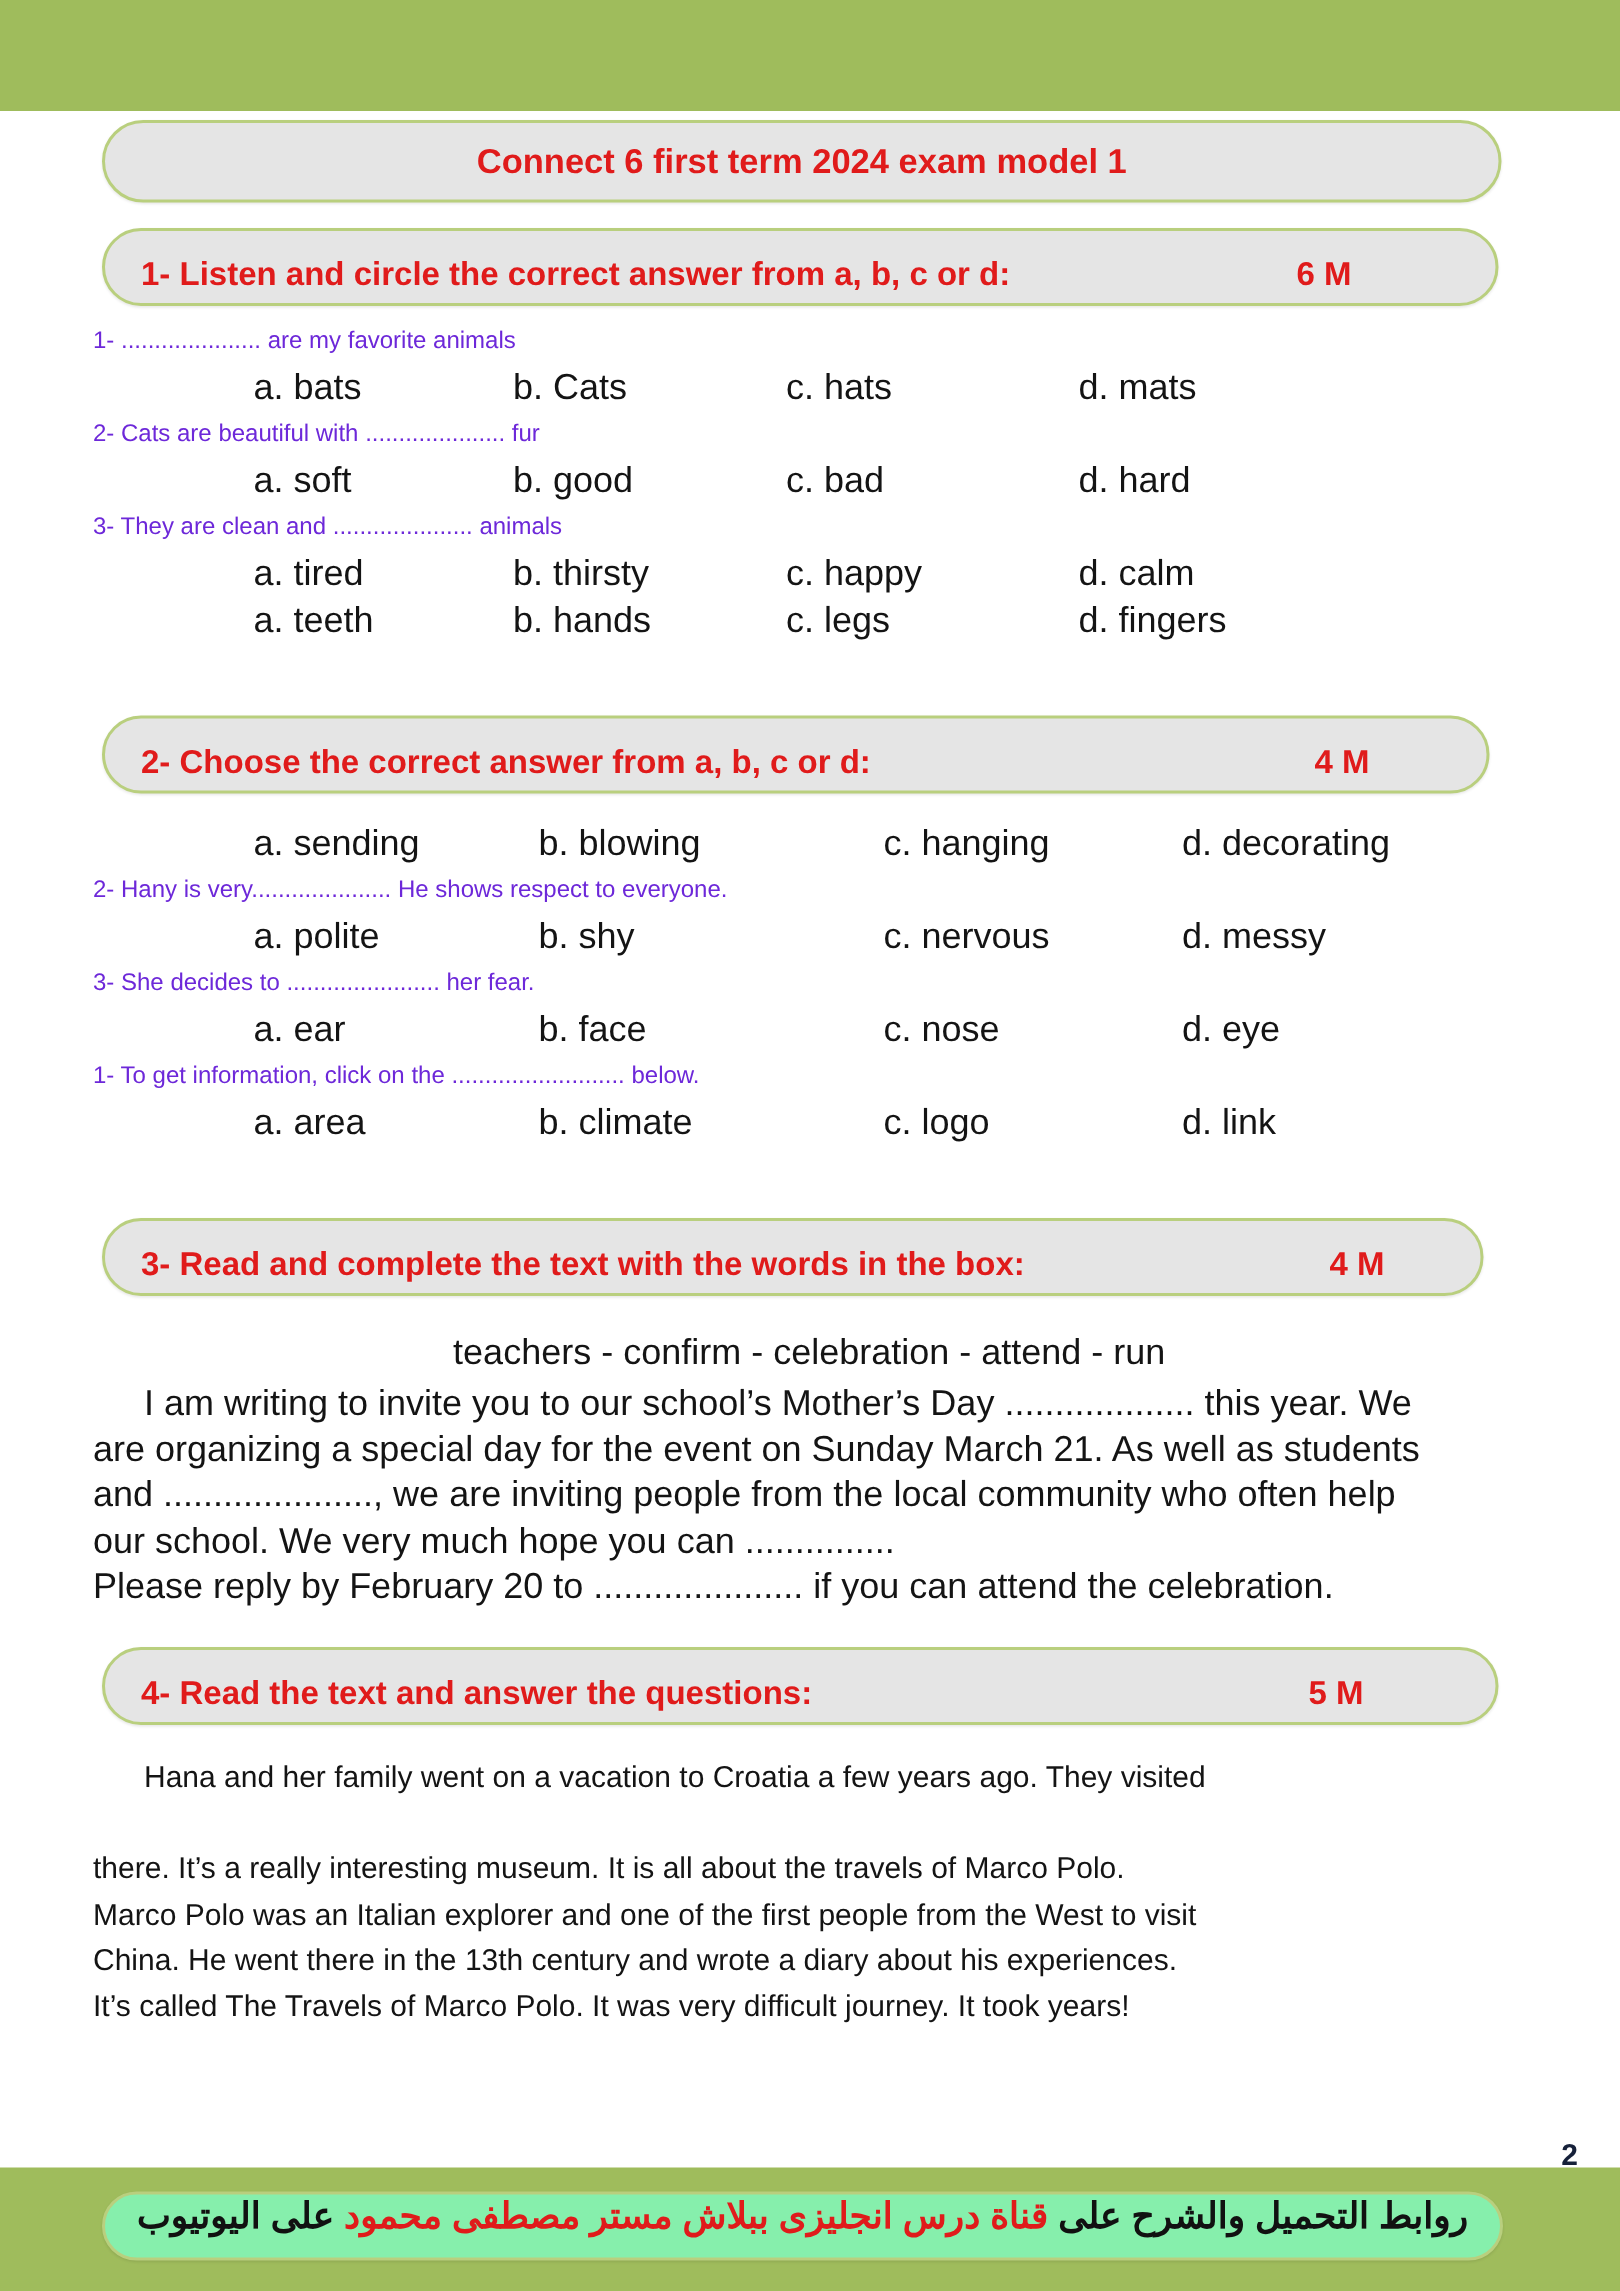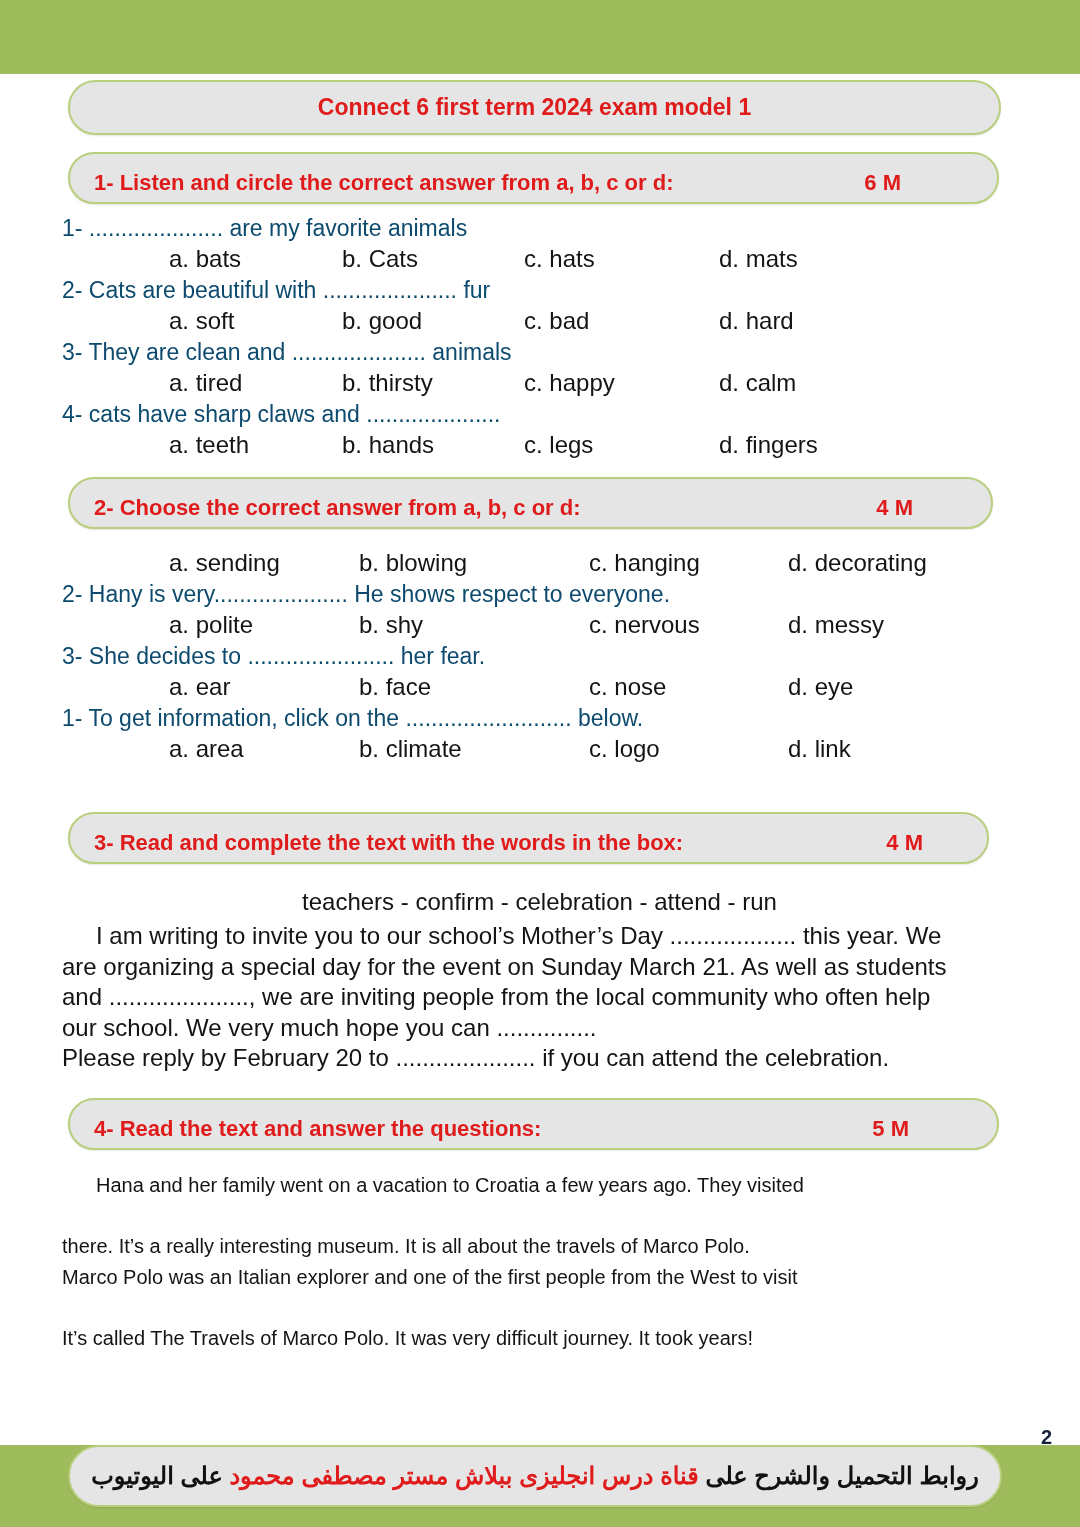--- a/index.html
+++ b/index.html
@@ -59,21 +59,21 @@
   #sec2-pill{ left:68px; top:477px; width:925px; }
   #sec2-pill .sec-marks{ right:78px; }
   #sec3-pill{ left:68px; top:812px; width:921px; }
   #sec3-pill .sec-marks{ right:64px; }
   #sec4-pill{ left:68px; top:1098px; width:931px; }
   #sec4-pill .sec-marks{ right:88px; }
 
   
   .qblock{ position:absolute; left:62px; width:960px; z-index:2; }
   .qline{
-    font-size:23px; color:#0c4a6e; white-space:nowrap;
+    font-size:16px; color:#6d28d9; white-space:nowrap;
     line-height:30px; height:31px;
   }
   .opts{ position:relative; height:31px; }
   .opt{
     position:absolute; font-size:24px; color:#141414; white-space:nowrap;
     line-height:30px; top:0;
   }
 
   
   .s1 .o0{ left:107px; }
@@ -104,23 +104,23 @@
     font-size:20px; color:#141414; line-height:30.5px; text-align:left;
   }
   .passage .indent{ display:inline-block; width:34px; }
 
   
   .footer-band{
     position:absolute; left:0; bottom:0; width:1080px; height:82px;
     background:#9fbc5c; z-index:1;
   }
   .footer-pill{
-    position:absolute; left:68px; bottom:20px; width:934px; height:62px;
-    background:#e5e5e5; border:2px solid #b9cf7e; border-radius:40px;
-    display:flex; align-items:center; justify-content:center;
+    position:absolute; left:68px; bottom:20px; width:934px; height:46px;
+    background:#86efac; border:2px solid #b9cf7e; border-radius:40px;
+    display:flex; align-items:flex-start; justify-content:center;
     z-index:3; box-shadow:0 1px 2px rgba(0,0,0,.10);
   }
   .footer-text{
     direction:rtl; font-size:24px; font-weight:bold;
     color:#111111; white-space:nowrap;
   }
   .footer-text .red{ color:#e01b1b; }
   .page-num{
     position:absolute; right:28px; bottom:78px;
     font-size:20px; font-weight:bold; color:#16213a; z-index:4;
@@ -157,21 +157,20 @@
     <span class="opt o2">c. bad</span>
     <span class="opt o3">d. hard</span>
   </div>
   <div class="qline">3- They are clean and ..................... animals</div>
   <div class="opts">
     <span class="opt o0">a. tired</span>
     <span class="opt o1">b. thirsty</span>
     <span class="opt o2">c. happy</span>
     <span class="opt o3">d. calm</span>
   </div>
-  <div class="qline">4- cats have sharp claws and .....................</div>
   <div class="opts">
     <span class="opt o0">a. teeth</span>
     <span class="opt o1">b. hands</span>
     <span class="opt o2">c. legs</span>
     <span class="opt o3">d. fingers</span>
   </div>
 </div>
 
 <div class="pill pill-sec" id="sec2-pill">
   <span class="sec-label">2- Choose the correct answer from a, b, c or d:</span>
@@ -228,21 +227,21 @@
   <span class="sec-label">4- Read the text and answer the questions:</span>
   <span class="sec-marks">5 M</span>
 </div>
 
 <div id="sec4-body">
   <div class="passage">
     <span class="indent"></span><span>Hana and her family went on a vacation to Croatia a few years ago. They visited</span><br>
     <br>
     <span>there. It’s a really interesting museum. It is all about the travels of Marco Polo.</span><br>
     <span>Marco Polo was an Italian explorer and one of the first people from the West to visit</span><br>
-    <br>
+    <span>China. He went there in the 13th century and wrote a diary about his experiences.</span><br>
     <span>It’s called The Travels of Marco Polo. It was very difficult journey. It took years!</span>
   </div>
 </div>
 
 <div class="footer-band"></div>
 <div class="page-num">2</div>
 <div class="footer-pill">
   <div class="footer-text"><span>روابط التحميل والشرح على </span><span class="red">قناة درس انجليزى ببلاش مستر مصطفى محمود</span><span> على اليوتيوب</span></div>
 </div>
 

